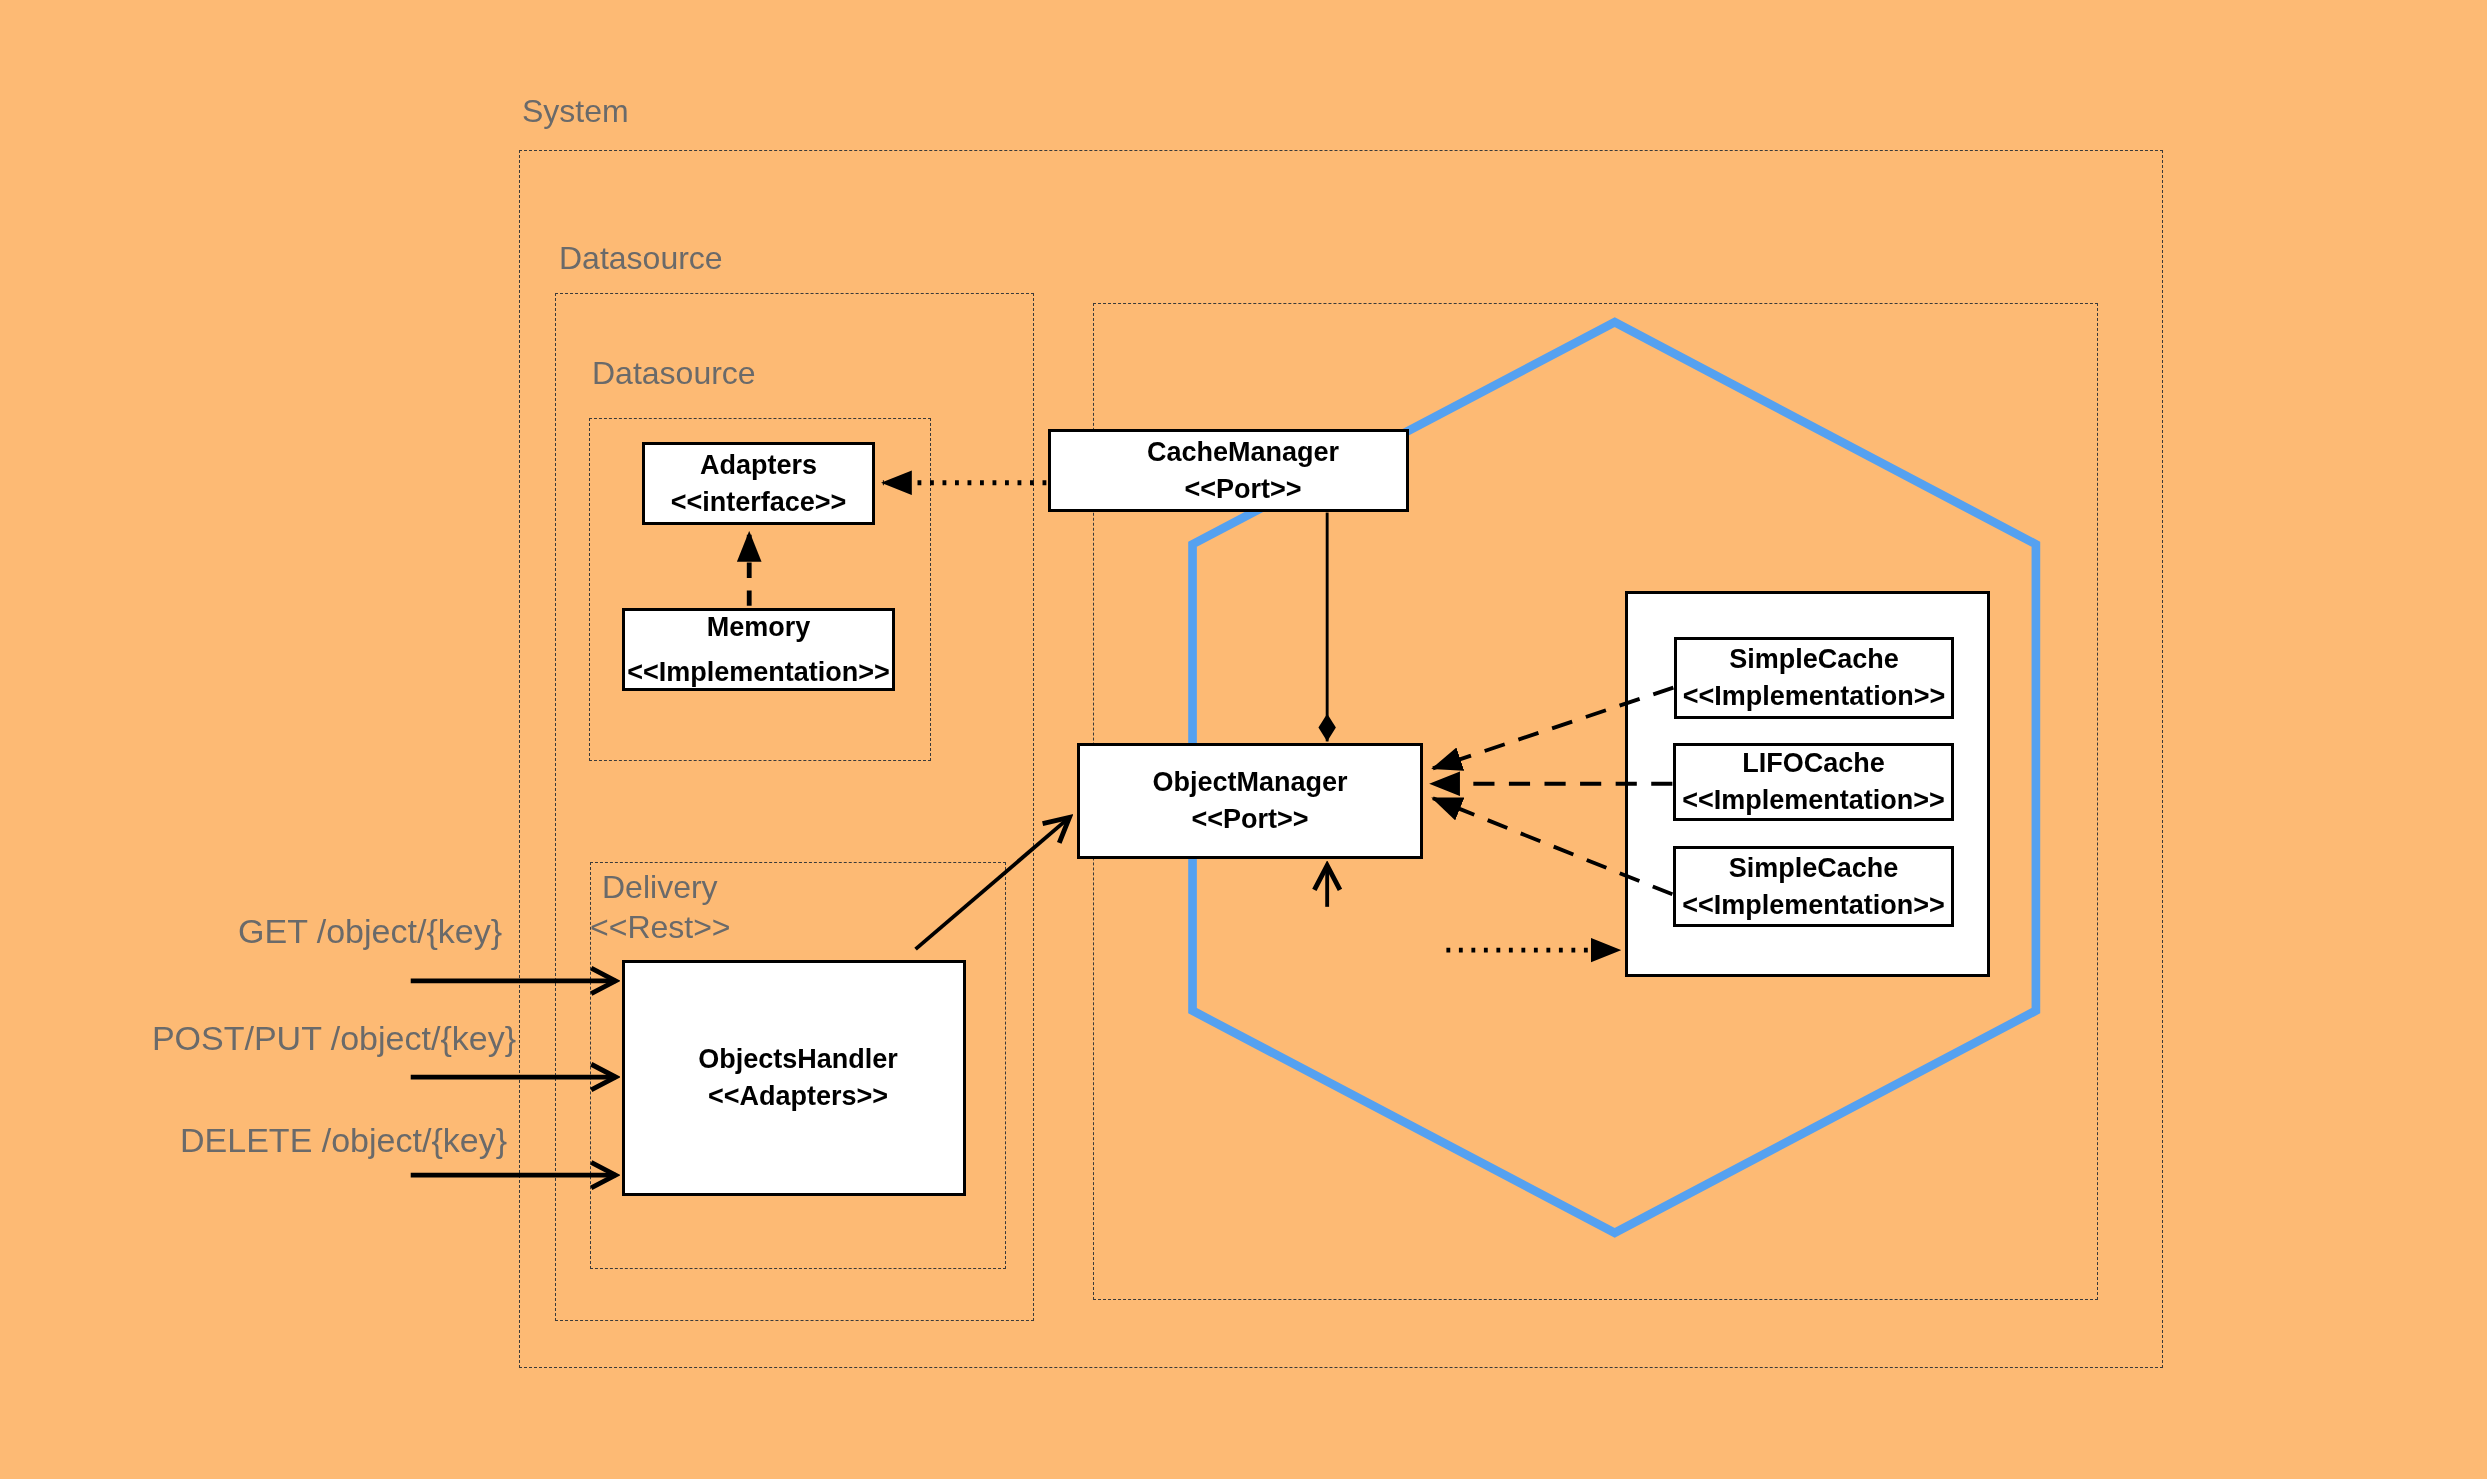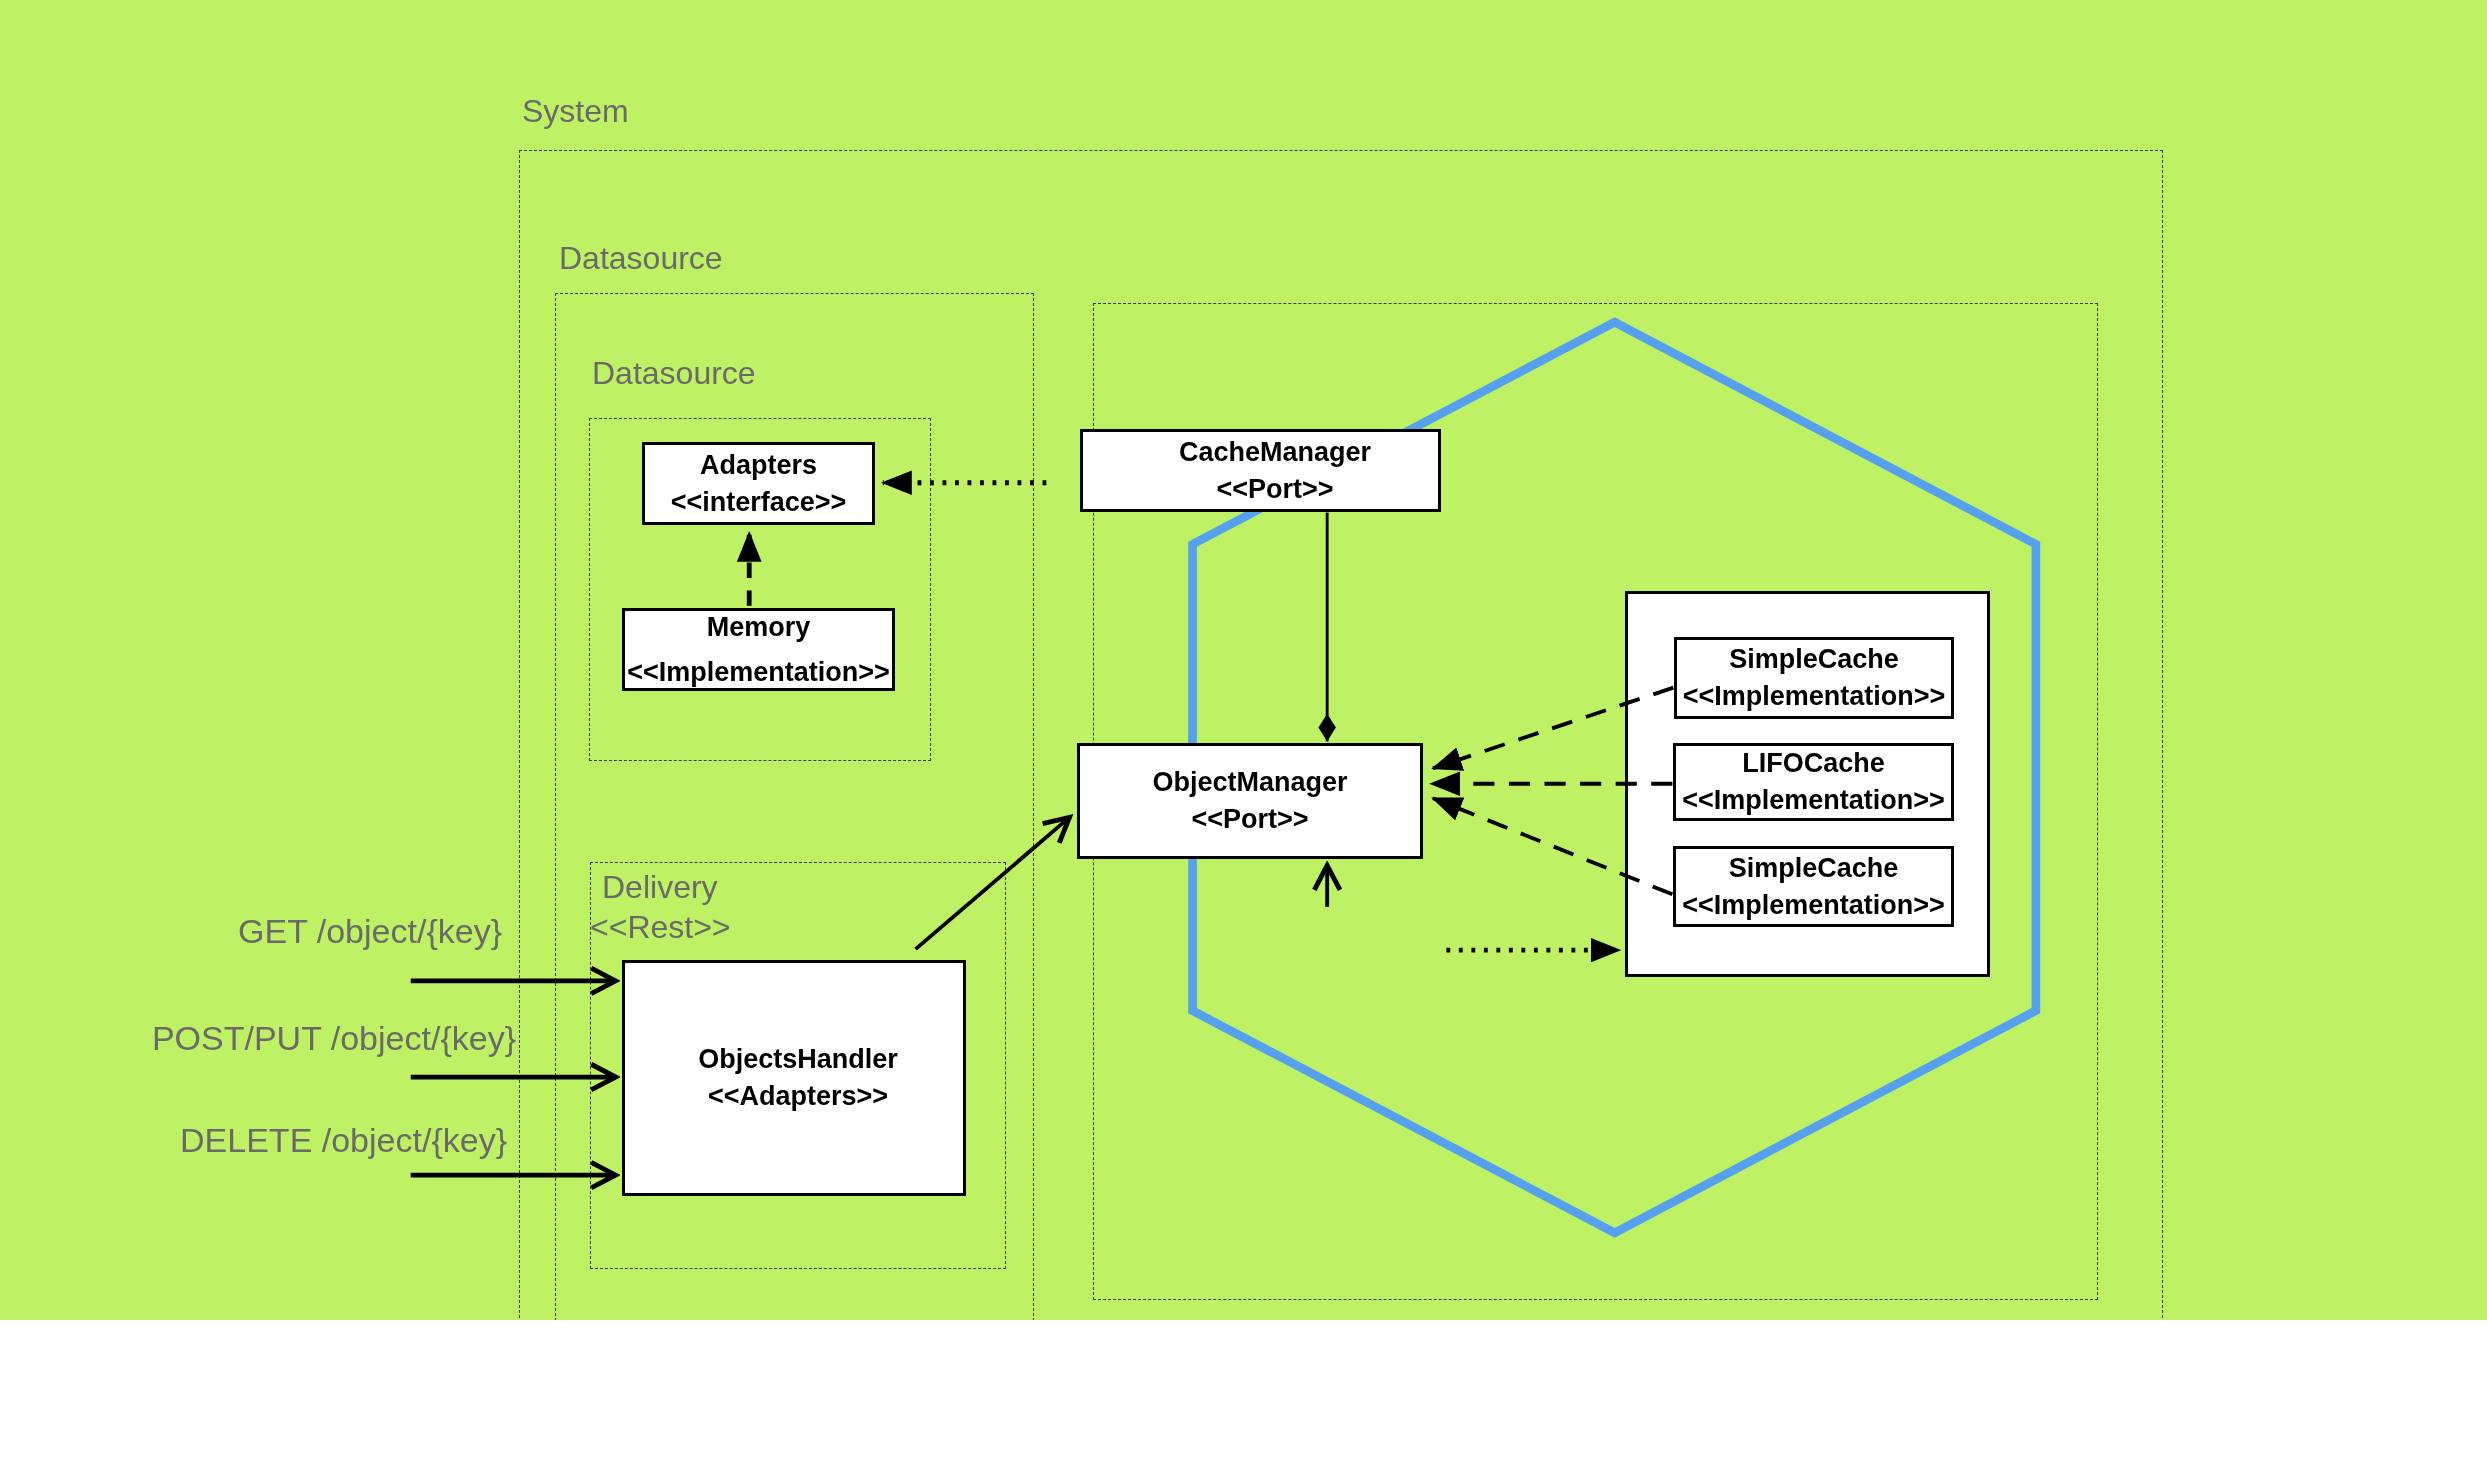--- a/index.html
+++ b/index.html
@@ -1,17 +1,17 @@
 <!DOCTYPE html>
 <html><head>
 <meta charset="utf-8">
 <style>
   html,body{margin:0;padding:0;background:#ffffff;}
   #canvas{
-    position:relative;width:2487px;height:1320px;background:#bef264;overflow:hidden;
+    position:relative;width:2487px;height:1479px;background:#fdba74;overflow:hidden;
     font-family:"Liberation Sans", sans-serif;
   }
   
   .container{position:absolute;border:1.9px dashed #3a3a3a;background:transparent;z-index:1;}
   .container-label{
     position:absolute;color:#6a6a6a;font-size:32px;line-height:38px;z-index:4;white-space:nowrap;
   }
   
   .node{
     position:absolute;border:3.8px solid #000;background:#fff;z-index:5;
@@ -55,21 +55,21 @@
   <div class="node" style="left:642px;top:442px;width:233px;height:83px;">
     <div class="t1">Adapters</div>
     <div class="t2">&lt;&lt;interface&gt;&gt;</div>
   </div>
 
   <div class="node" style="left:622px;top:608px;width:273px;height:83px;gap:8px;">
     <div class="t1">Memory</div>
     <div class="t2">&lt;&lt;Implementation&gt;&gt;</div>
   </div>
 
-  <div class="node" style="left:1080px;top:429px;width:361px;height:83px;padding-left:29px;">
+  <div class="node" style="left:1048px;top:429px;width:361px;height:83px;padding-left:29px;">
     <div class="t1">CacheManager</div>
     <div class="t2">&lt;&lt;Port&gt;&gt;</div>
   </div>
 
   <div class="node" style="left:1077px;top:743px;width:346px;height:116px;">
     <div class="t1">ObjectManager</div>
     <div class="t2">&lt;&lt;Port&gt;&gt;</div>
   </div>
 
 

